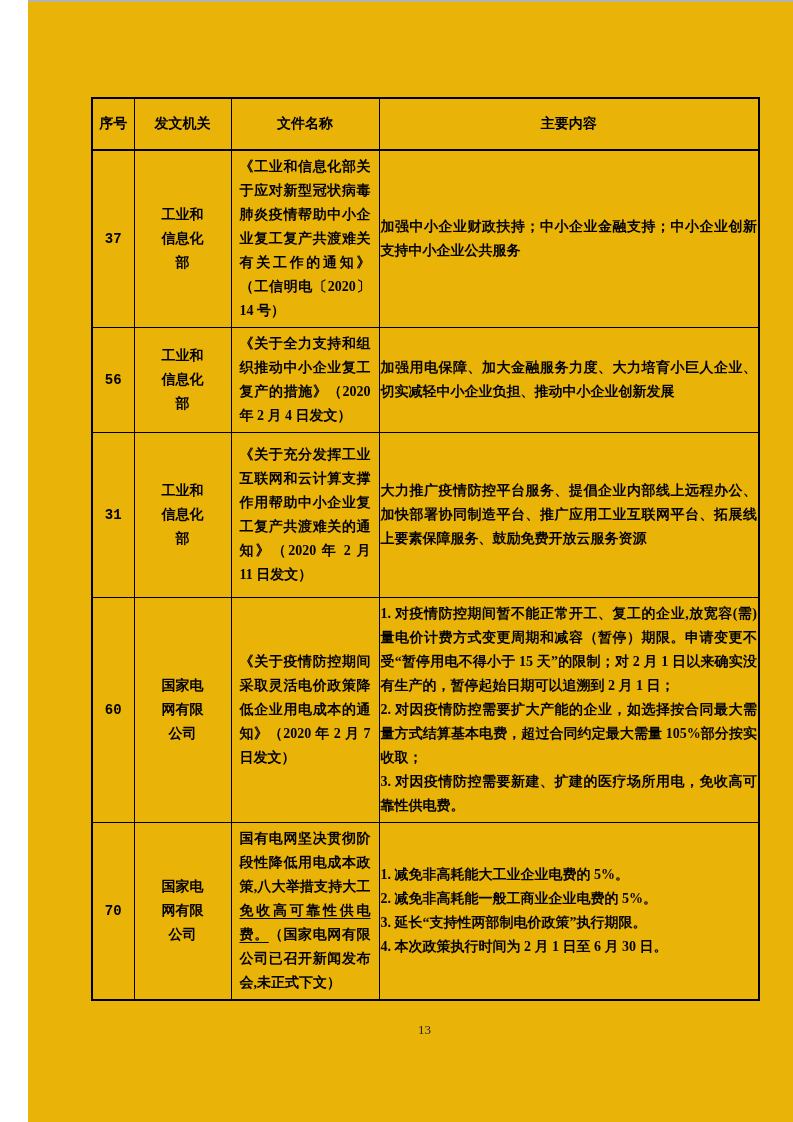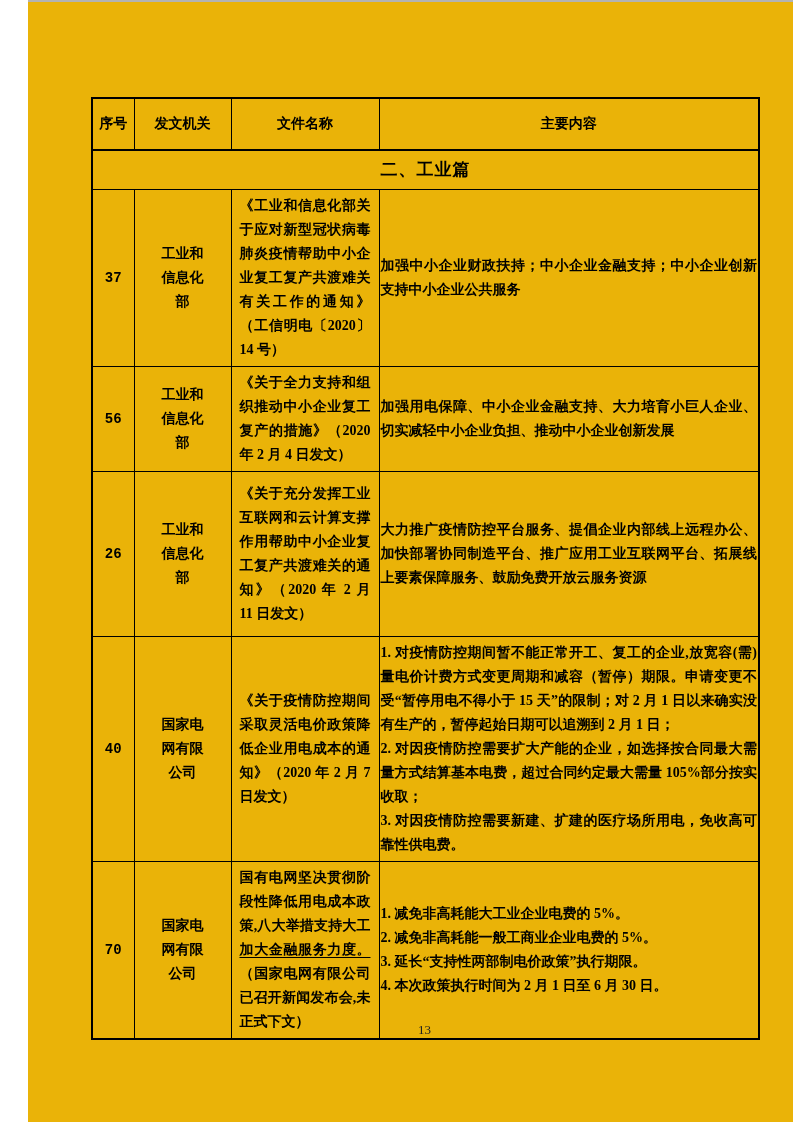--- a/index.html
+++ b/index.html
@@ -104,58 +104,55 @@
     </colgroup>
 
     <tbody>
         <tr class="head">
       <td>序号</td>
       <td>发文机关</td>
       <td>文件名称</td>
       <td>主要内容</td>
     </tr>
 
-    <tr class="section-row">
-      <td colspan="4">二、工业篇</td>
-    </tr>
 
     <tr class="r0">
       <td class="c-no">37</td>
       <td class="c-agency">工业和信息化部</td>
       <td class="c-doc"><span>《工业和信息化部关于应对新型冠状病毒肺炎疫情帮助中小企业复工复产共渡难关有关工作的通知》（工信明电〔2020〕14 号）</span><span class="u"></span><span></span></td>
       <td class="c-content">加强中小企业财政扶持；中小企业金融支持；中小企业创新支持中小企业公共服务</td>
     </tr>
 
     <tr class="r1">
       <td class="c-no">56</td>
       <td class="c-agency">工业和信息化部</td>
       <td class="c-doc"><span>《关于全力支持和组织推动中小企业复工复产的措施》（2020 年 2 月 4 日发文）</span><span class="u"></span><span></span></td>
-      <td class="c-content">加强用电保障、中小企业金融支持、大力培育小巨人企业、切实减轻中小企业负担、推动中小企业创新发展</td>
+      <td class="c-content">加强用电保障、加大金融服务力度、大力培育小巨人企业、切实减轻中小企业负担、推动中小企业创新发展</td>
     </tr>
 
     <tr class="r2">
-      <td class="c-no">26</td>
+      <td class="c-no">31</td>
       <td class="c-agency">工业和信息化部</td>
       <td class="c-doc"><span>《关于充分发挥工业互联网和云计算支撑作用帮助中小企业复工复产共渡难关的通知》（2020 年 2 月 11 日发文）</span><span class="u"></span><span></span></td>
       <td class="c-content">大力推广疫情防控平台服务、提倡企业内部线上远程办公、加快部署协同制造平台、推广应用工业互联网平台、拓展线上要素保障服务、鼓励免费开放云服务资源</td>
     </tr>
 
     <tr class="r3">
-      <td class="c-no">40</td>
+      <td class="c-no">60</td>
       <td class="c-agency">国家电网有限公司</td>
       <td class="c-doc"><span>《关于疫情防控期间采取灵活电价政策降低企业用电成本的通知》（2020 年 2 月 7 日发文）</span><span class="u"></span><span></span></td>
       <td class="c-content">1. 对疫情防控期间暂不能正常开工、复工的企业,放宽容(需)量电价计费方式变更周期和减容（暂停）期限。申请变更不受“暂停用电不得小于 15 天”的限制；对 2 月 1 日以来确实没有生产的，暂停起始日期可以追溯到 2 月 1 日；
 2. 对因疫情防控需要扩大产能的企业，如选择按合同最大需量方式结算基本电费，超过合同约定最大需量 105%部分按实收取；
 3. 对因疫情防控需要新建、扩建的医疗场所用电，免收高可靠性供电费。</td>
     </tr>
 
     <tr class="r4">
       <td class="c-no">70</td>
       <td class="c-agency">国家电网有限公司</td>
-      <td class="c-doc"><span>国有电网坚决贯彻阶段性降低用电成本政策,八大举措支持大工</span><span class="u">加大金融服务力度。</span><span>（国家电网有限公司已召开新闻发布会,未正式下文）</span></td>
+      <td class="c-doc"><span>国有电网坚决贯彻阶段性降低用电成本政策,八大举措支持大工</span><span class="u">免收高可靠性供电费。</span><span>（国家电网有限公司已召开新闻发布会,未正式下文）</span></td>
       <td class="c-content">1. 减免非高耗能大工业企业电费的 5%。
 2. 减免非高耗能一般工商业企业电费的 5%。
 3. 延长“支持性两部制电价政策”执行期限。
 4. 本次政策执行时间为 2 月 1 日至 6 月 30 日。</td>
     </tr>
   </tbody>
     </table>
 
   <div class="pageno">13</div>
 </div>

